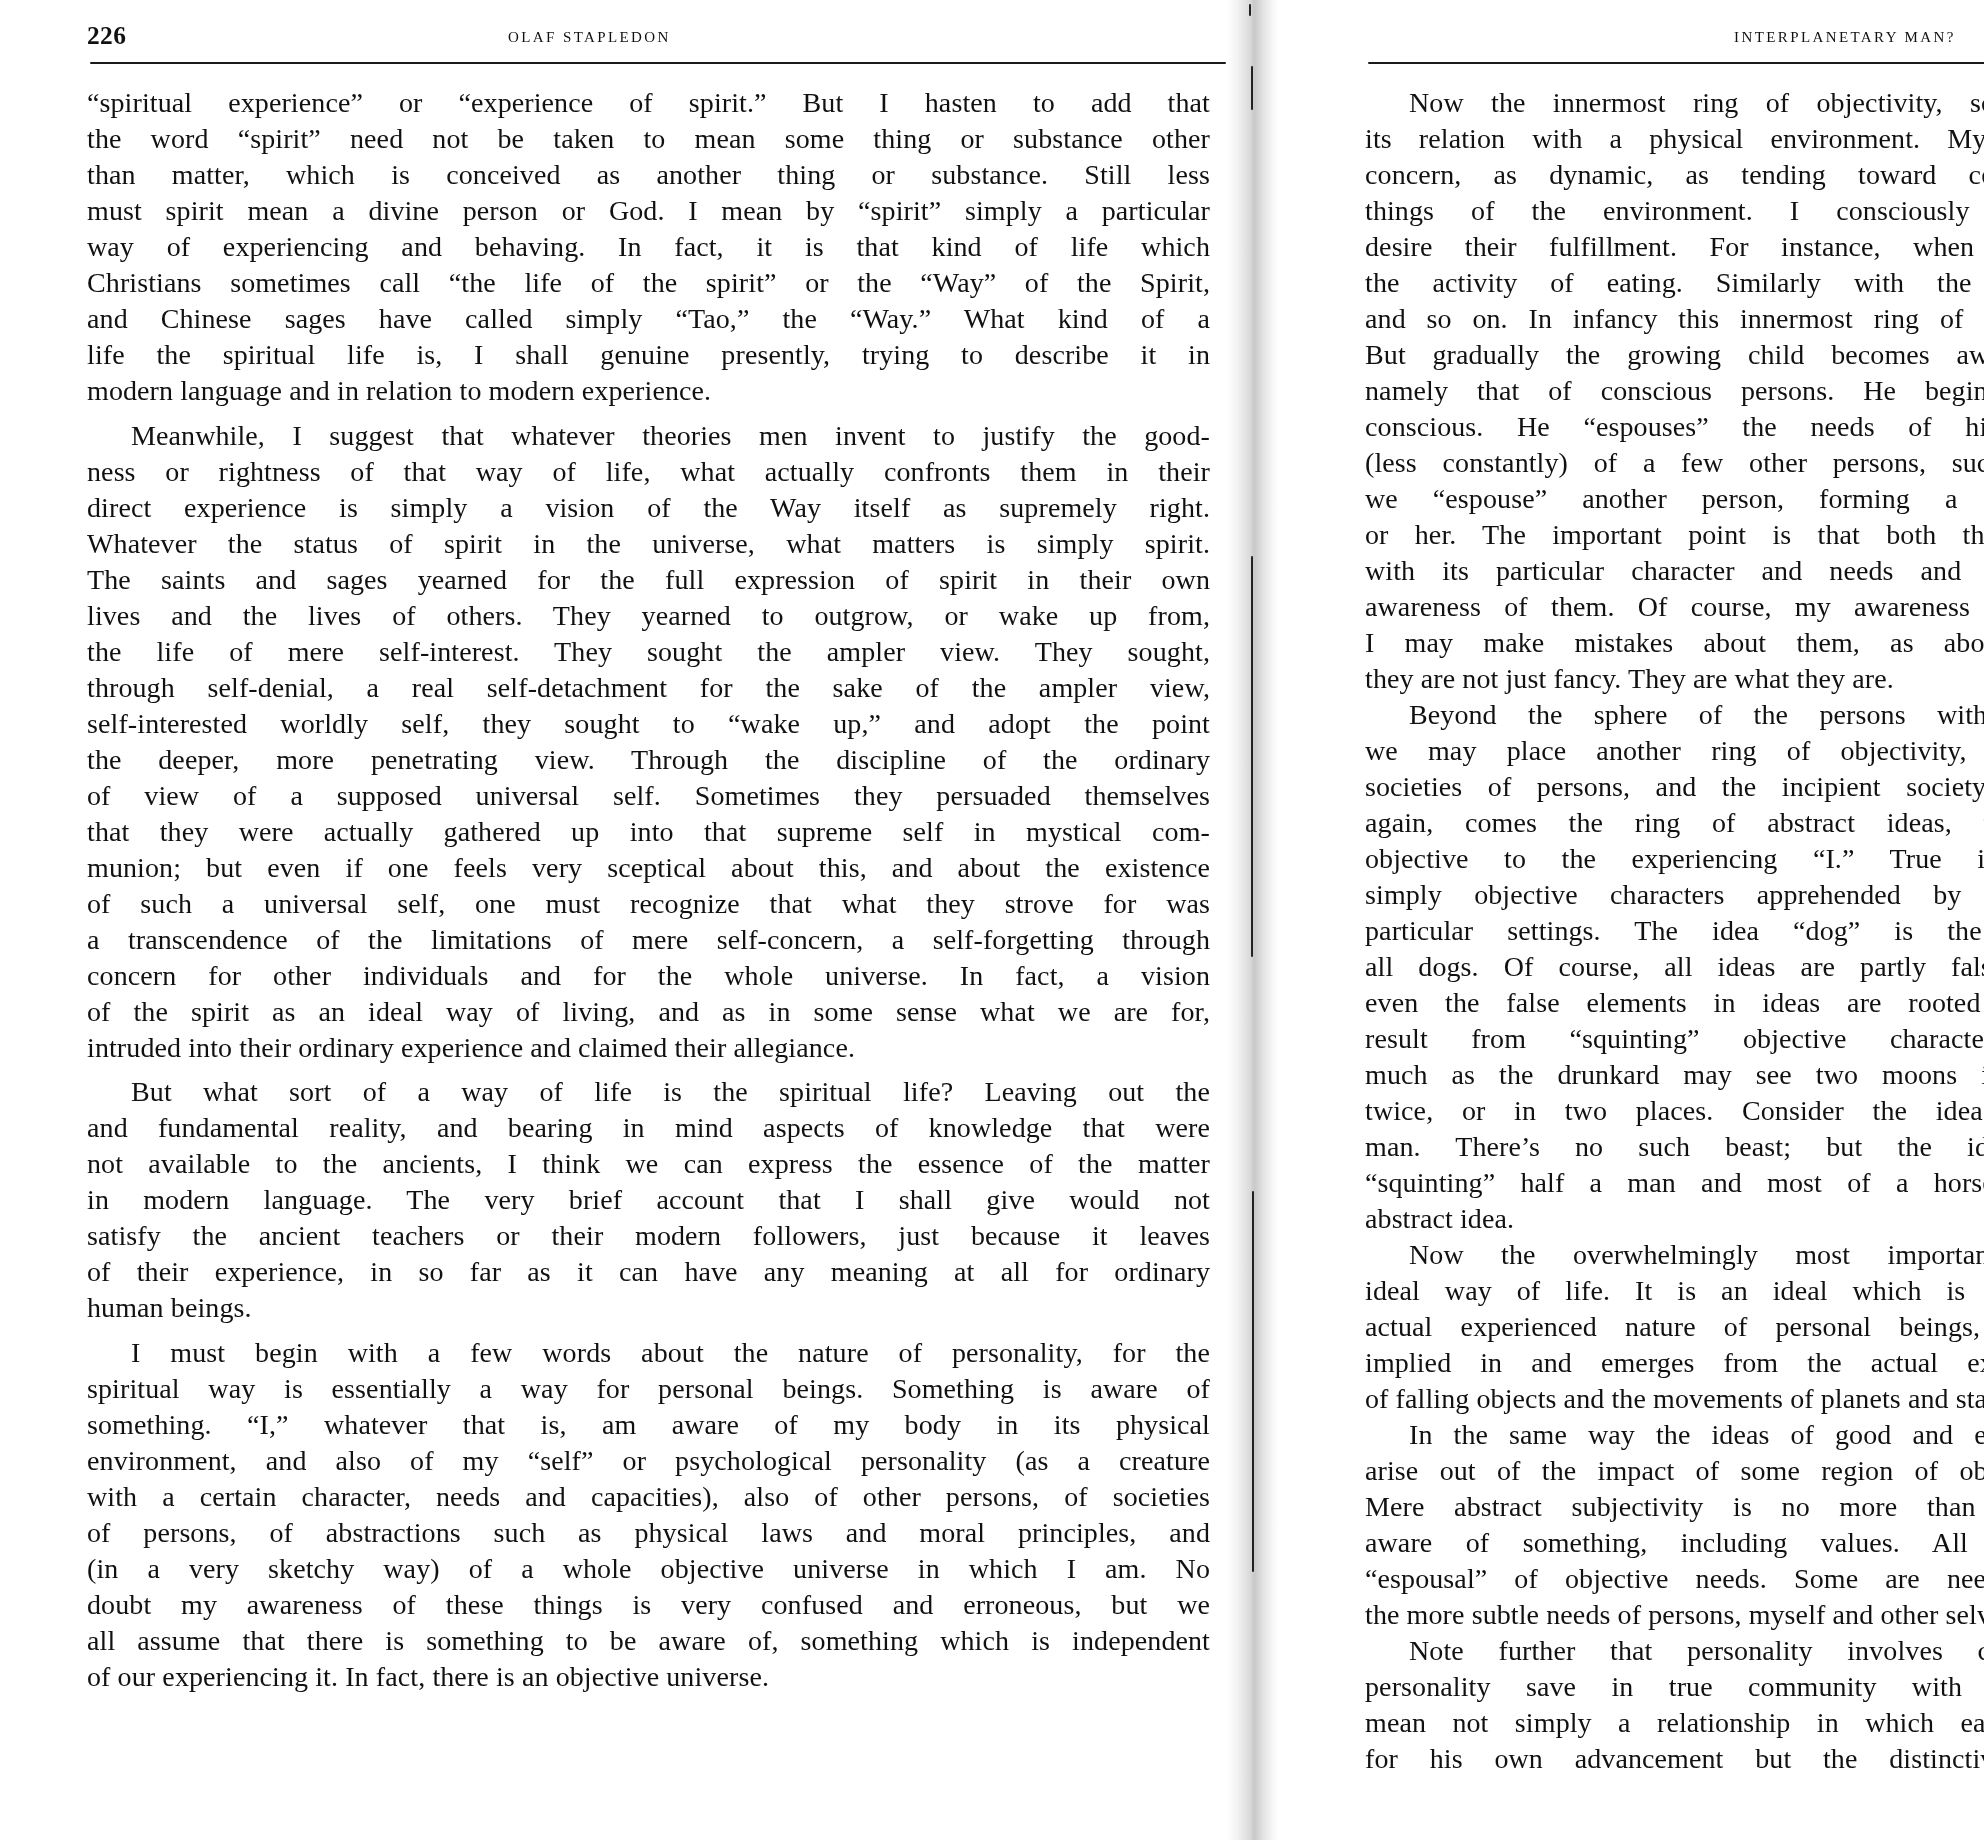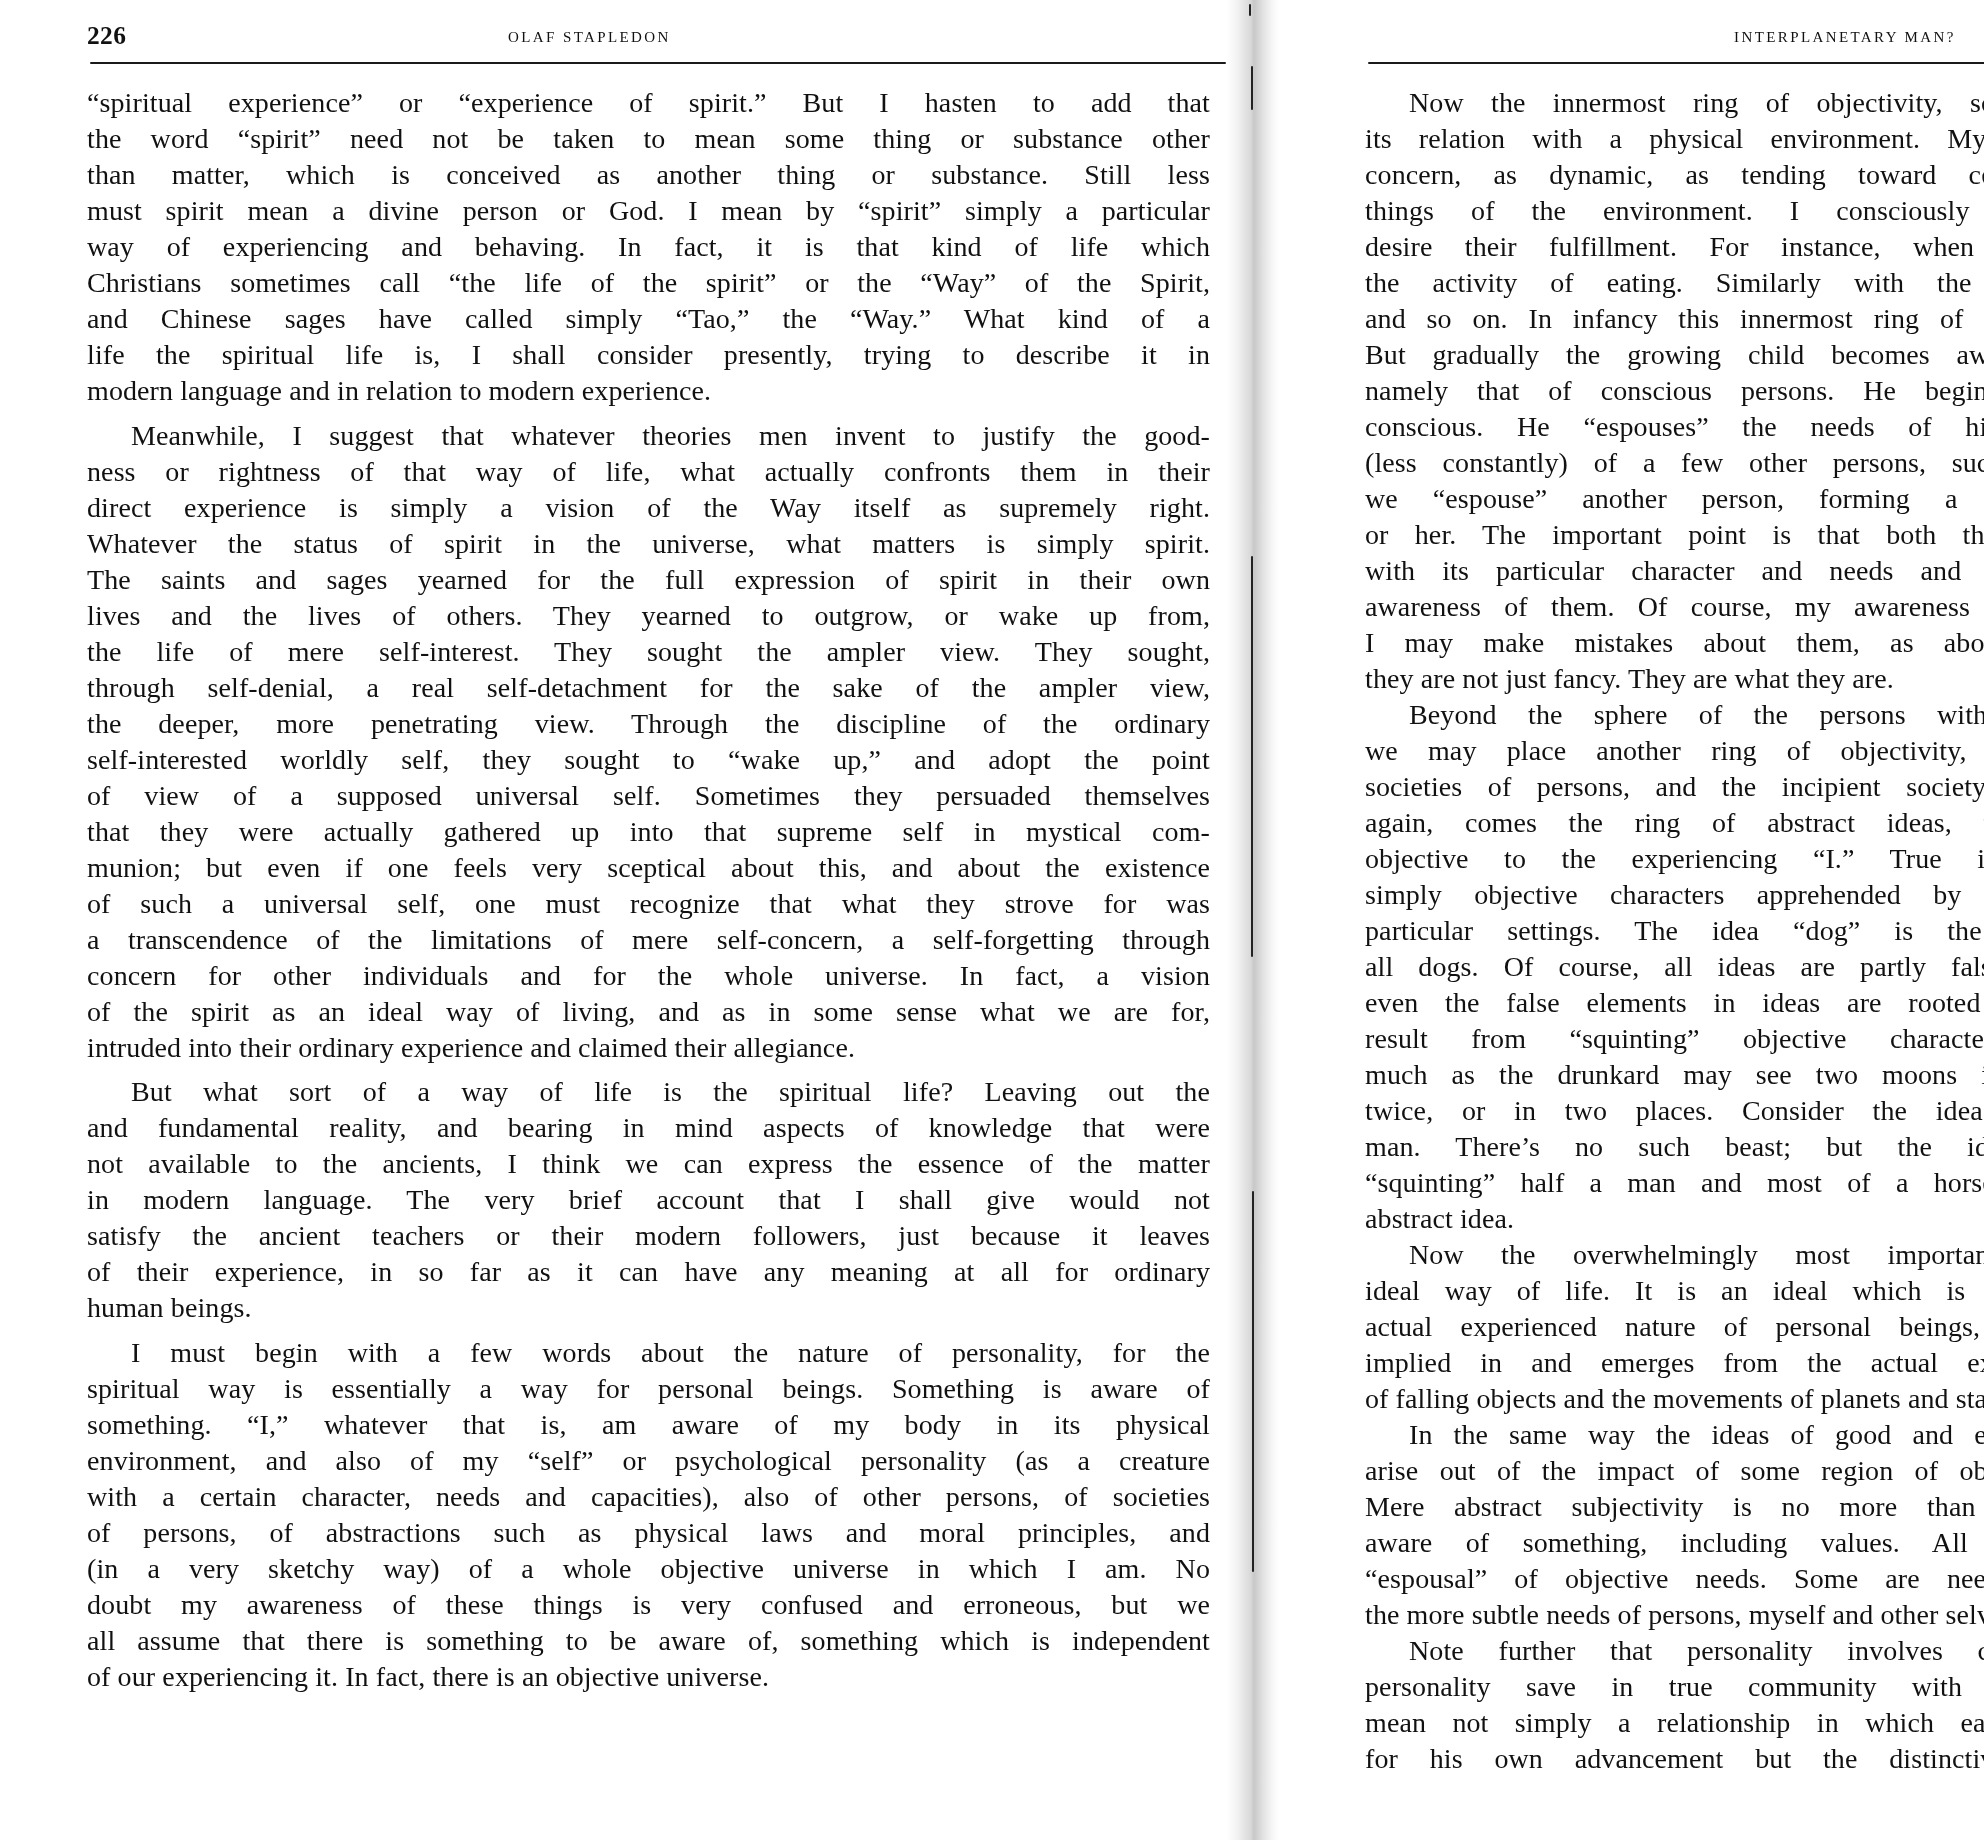--- a/index.html
+++ b/index.html
@@ -136,34 +136,34 @@
     <div class="head-rule"></div>
     <div class="body-text">
         <div class="paragraph">
           <span class="line">“spiritual experience” or “experience of spirit.”  But I hasten to add that</span>
           <span class="line">the word “spirit” need not be taken to mean some thing or substance other</span>
           <span class="line">than matter, which is conceived as another thing or substance.  Still less</span>
           <span class="line">must spirit mean a divine person or God.  I mean by “spirit” simply a particular</span>
           <span class="line">way of experiencing and behaving.  In fact, it is that kind of life which</span>
           <span class="line">Christians sometimes call “the life of the spirit” or the “Way” of the Spirit,</span>
           <span class="line">and Chinese sages have called simply “Tao,” the “Way.”  What kind of a</span>
-          <span class="line">life the spiritual life is, I shall consider presently, trying to describe it in</span>
+          <span class="line">life the spiritual life is, I shall genuine presently, trying to describe it in</span>
           <span class="line last">modern language and in relation to modern experience.</span>
         </div>
         <div class="paragraph">
           <span class="line indent">Meanwhile, I suggest that whatever theories men invent to justify the good-</span>
           <span class="line">ness or rightness of that way of life, what actually confronts them in their</span>
           <span class="line">direct experience is simply a vision of the Way itself as supremely right.</span>
           <span class="line">Whatever the status of spirit in the universe, what matters is simply spirit.</span>
           <span class="line">The saints and sages yearned for the full expression of spirit in their own</span>
           <span class="line">lives and the lives of others.  They yearned to outgrow, or wake up from,</span>
           <span class="line">the life of mere self-interest.  They sought the ampler view.  They sought,</span>
           <span class="line">through self-denial, a real self-detachment for the sake of the ampler view,</span>
+          <span class="line">self-interested worldly self, they sought to “wake up,” and adopt the point</span>
           <span class="line">the deeper, more penetrating view.  Through the discipline of the ordinary</span>
-          <span class="line">self-interested worldly self, they sought to “wake up,” and adopt the point</span>
           <span class="line">of view of a supposed universal self.  Sometimes they persuaded themselves</span>
           <span class="line">that they were actually gathered up into that supreme self in mystical com-</span>
           <span class="line">munion; but even if one feels very sceptical about this, and about the existence</span>
           <span class="line">of such a universal self, one must recognize that what they strove for was</span>
           <span class="line">a transcendence of the limitations of mere self-concern, a self-forgetting through</span>
           <span class="line">concern for other individuals and for the whole universe.  In fact, a vision</span>
           <span class="line">of the spirit as an ideal way of living, and as in some sense what we are for,</span>
           <span class="line last">intruded into their ordinary experience and claimed their allegiance.</span>
         </div>
         <div class="paragraph">

